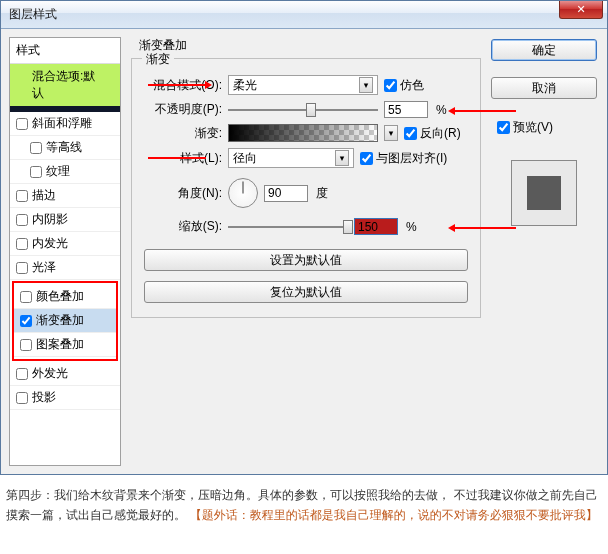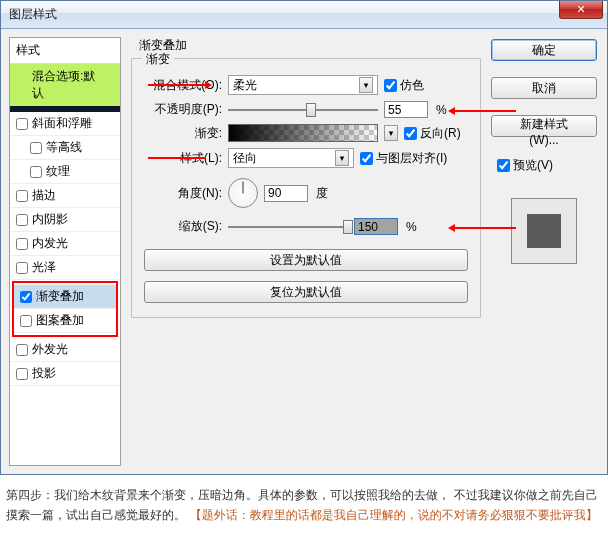--- a/index.html
+++ b/index.html
@@ -24,21 +24,21 @@
 .groupbox-label { position: absolute; top: -8px; left: 10px; background: #f0f0f0; padding: 0 4px; }
 .row { display: flex; align-items: center; margin: 6px 0; gap: 6px; position: relative; }
 .label { width: 78px; text-align: right; }
 select, .combo { height: 20px; border: 1px solid #a0a0a0; background: #fff; padding: 0 4px; font-size: 12px; }
 .combo { display: flex; align-items: center; justify-content: space-between; }
 .combo-arrow { width: 14px; height: 16px; background: linear-gradient(#f8f8f8,#dcdcdc); border: 1px solid #999; text-align: center; font-size: 9px; line-height: 14px; }
 .slider-track { height: 16px; display: flex; align-items: center; position: relative; }
 .slider-line { height: 2px; background: #888; width: 100%; position: relative; }
 .slider-thumb { width: 10px; height: 14px; background: linear-gradient(#fafafa,#d8d8d8); border: 1px solid #777; position: absolute; top: -6px; transform: translateX(-50%); }
 .num-input { width: 44px; height: 17px; border: 1px solid #888; padding: 0 3px; background: #fff; }
-.num-input.blue { background: #a3a3a3; border: 1px solid #3a74b8; }
+.num-input.blue { background: #b91c1c; border: 1px solid #3a74b8; }
 .pct { margin-left: 2px; }
 .grad-swatch { width: 150px; height: 18px; border: 1px solid #666; background: linear-gradient(90deg,#000 0%, rgba(0,0,0,0) 100%), repeating-conic-gradient(#ccc 0 25%, #fff 0 50%) 0 0/10px 10px; display: inline-block; }
 .chk { display: flex; align-items: center; gap: 3px; }
 .angle-dial { width: 30px; height: 30px; border: 1px solid #888; border-radius: 50%; background: radial-gradient(#fff,#eee); position: relative; }
 .angle-dial::after { content: ''; position: absolute; width: 12px; height: 1px; background: #333; top: 14px; left: 14px; transform-origin: left; transform: rotate(-90deg); }
 .btn-row { display: flex; justify-content: center; gap: 10px; margin-top: 14px; flex-direction: column; }
 .ps-btn { height: 22px; padding: 0 14px; background: linear-gradient(#fdfdfd,#e4e4e4); border: 1px solid #8a8a8a; border-radius: 3px; cursor: pointer; }
 .right-panel { width: 120px; padding: 10px 10px 10px 4px; display: flex; flex-direction: column; gap: 16px; align-items: stretch; }
 .right-panel .ps-btn { width: 100%; }
 .ps-btn.default { border: 1px solid #3a74c0; box-shadow: 0 0 0 1px #9ec5f0 inset; }
@@ -86,20 +86,24 @@
           </div>
         <div class="style-item">
             <input type="checkbox" style="">
             <span>内发光</span>
           </div>
         <div class="style-item">
             <input type="checkbox" style="">
             <span>光泽</span>
           </div>
         <div class="highlight-box">
+          <div class="style-item">
+              <input type="checkbox" style="">
+              <span>颜色叠加</span>
+            </div>
           <div class="style-item selected">
               <input type="checkbox" checked="" style="">
               <span>渐变叠加</span>
             </div>
           <div class="style-item">
               <input type="checkbox" style="">
               <span>图案叠加</span>
             </div>
         </div>
         <div class="style-item">
@@ -188,21 +192,20 @@
         <div class="btn-row">
           <button class="ps-btn">设置为默认值</button>
           <button class="ps-btn">复位为默认值</button>
         </div>
       </div>
     </div>
 
     <div class="right-panel">
       <button class="ps-btn default">确定</button>
       <button class="ps-btn">取消</button>
-      <button class="ps-btn">新建样式(W)...</button>
       <label class="chk" style="margin:4px 0 0 6px">
           <input type="checkbox" checked="" style="">
           <span>预览(V)</span>
         </label>
       <div class="preview-box">
           <div class="preview-inner"></div>
         </div>
     </div>
 
   </div>

